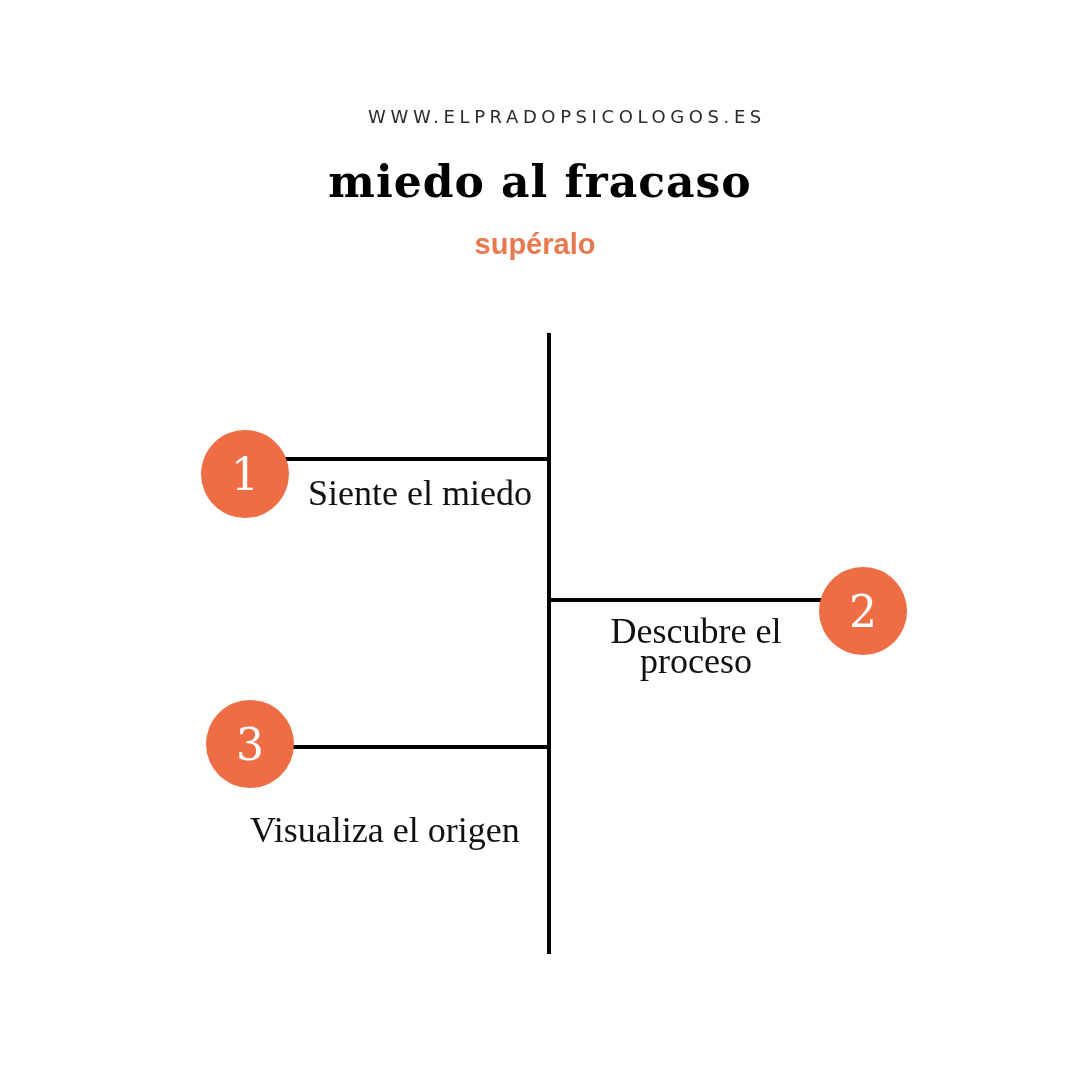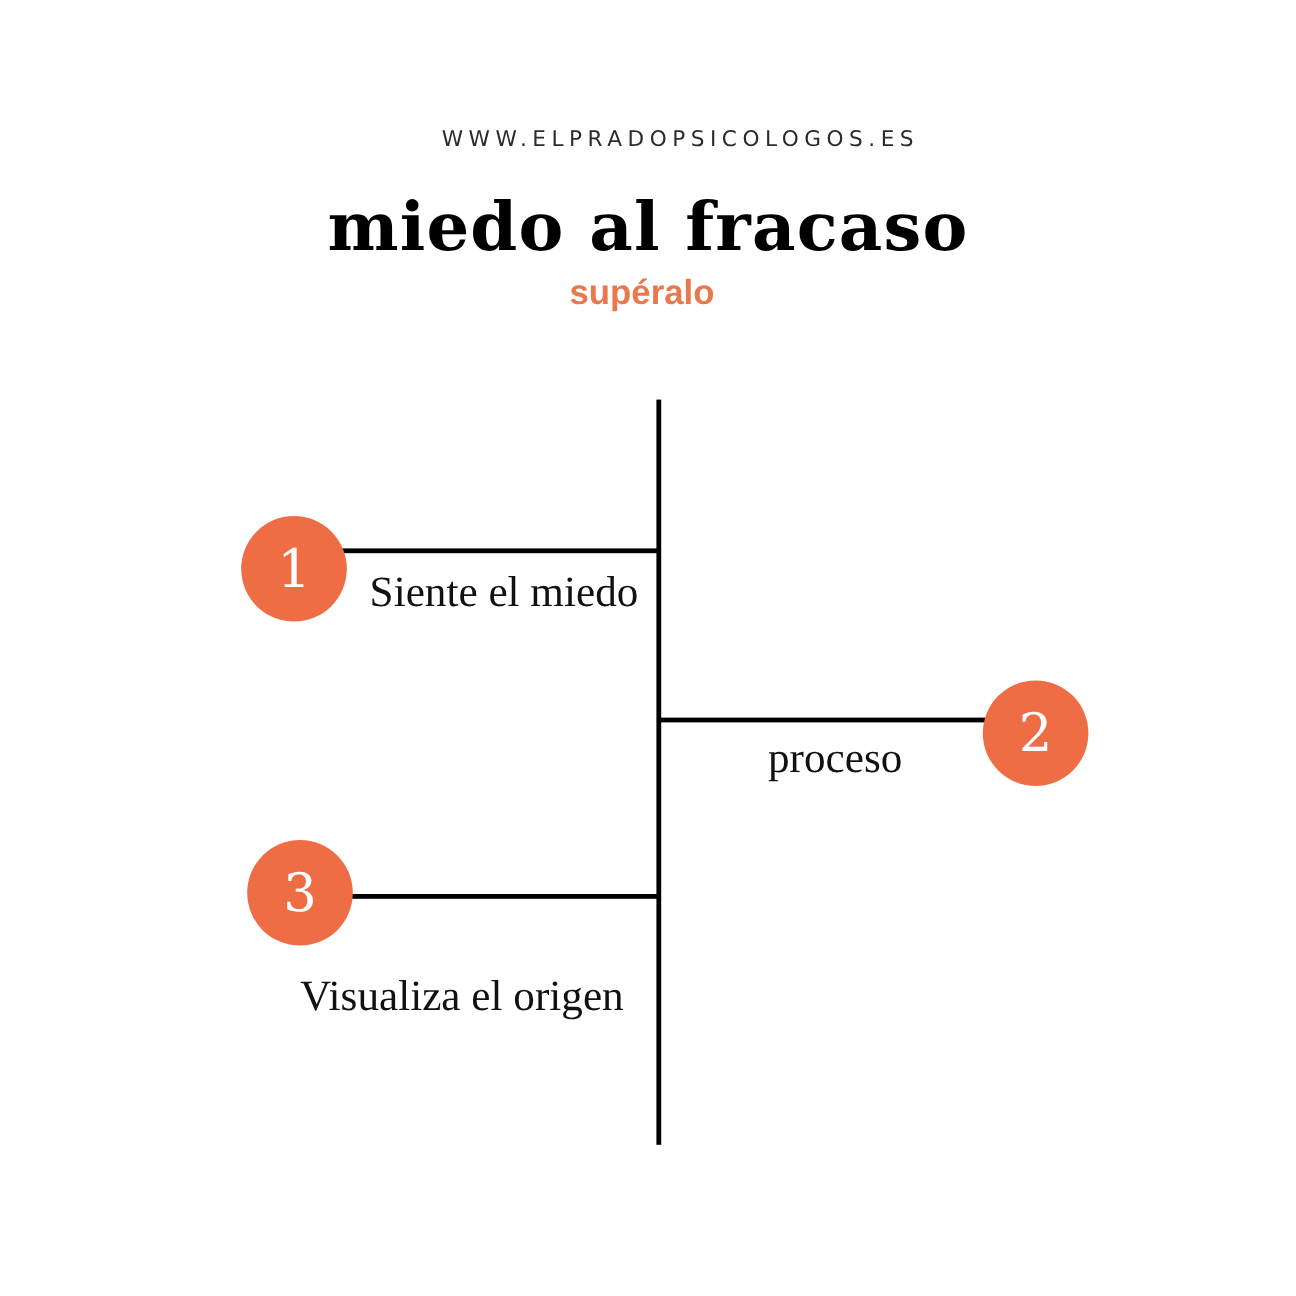--- a/index.html
+++ b/index.html
@@ -1,19 +1,19 @@
 <!DOCTYPE html>
 <html><head>
   <meta charset="utf-8">
   <style>
     html, body { margin:0; padding:0; }
     body { width:1080px; height:1080px; background:#ffffff; position:relative; overflow:hidden; }
     .abs { position:absolute; }
     .url { left:0; width:1080px; top:106px; text-align:center; font-family:"DejaVu Sans", sans-serif; font-size:18px; letter-spacing:4.6px; color:#2b2b2b;padding-left:27px; }
-    .title { left:0; width:1080px; top:156px; text-align:center; font-family:"DejaVu Serif", serif; font-weight:bold; font-size:56px; color:#000; letter-spacing:1px; }
+    .title { left:0; width:1080px; top:156px; text-align:center; font-family:"DejaVu Serif", serif; font-weight:bold; font-size:44px; color:#000; letter-spacing:1px; }
     .subtitle { left:0; width:1070px; top:228px; text-align:center; font-family:Liberation Sans, sans-serif; font-weight:bold; font-size:29px; color:#e8794f; }
     .vline { left:547px; top:333px; width:4px; height:621px; background:#000; }
     .hline { height:4px; background:#000; }
     .circle { width:88px; height:88px; border-radius:50%; background:#ef6d45; color:#fff; font-family:"DejaVu Serif", serif; font-size:44px; display:flex; align-items:center; justify-content:center; }
     .label { font-family:"Liberation Serif", serif; font-size:36px; color:#111; line-height:30px; }
   </style>
 </head>
 <body>
 
 <div class="abs url">WWW.ELPRADOPSICOLOGOS.ES</div>
@@ -22,18 +22,19 @@
 
 <div class="abs vline"></div>
 
 <div class="abs hline" style="left:285px; top:457px; width:264px;"></div>
 <div class="abs circle" style="left:201px; top:430px;">1</div>
 <div class="abs label" style="left:308px; top:478px;">Siente el miedo</div>
 
 <div class="abs hline" style="left:549px; top:598px; width:275px;"></div>
 <div class="abs circle" style="left:819px; top:567px;">2</div>
 <div class="abs label" style="left:596px; top:616px; width:200px; text-align:center;">
+  <div>Descubre el</div>
   <div>proceso</div>
 </div>
 
 <div class="abs hline" style="left:290px; top:745px; width:259px;"></div>
 <div class="abs circle" style="left:206px; top:700px;">3</div>
 <div class="abs label" style="left:250px; top:815px;">Visualiza el origen</div>
 
 </body></html>

